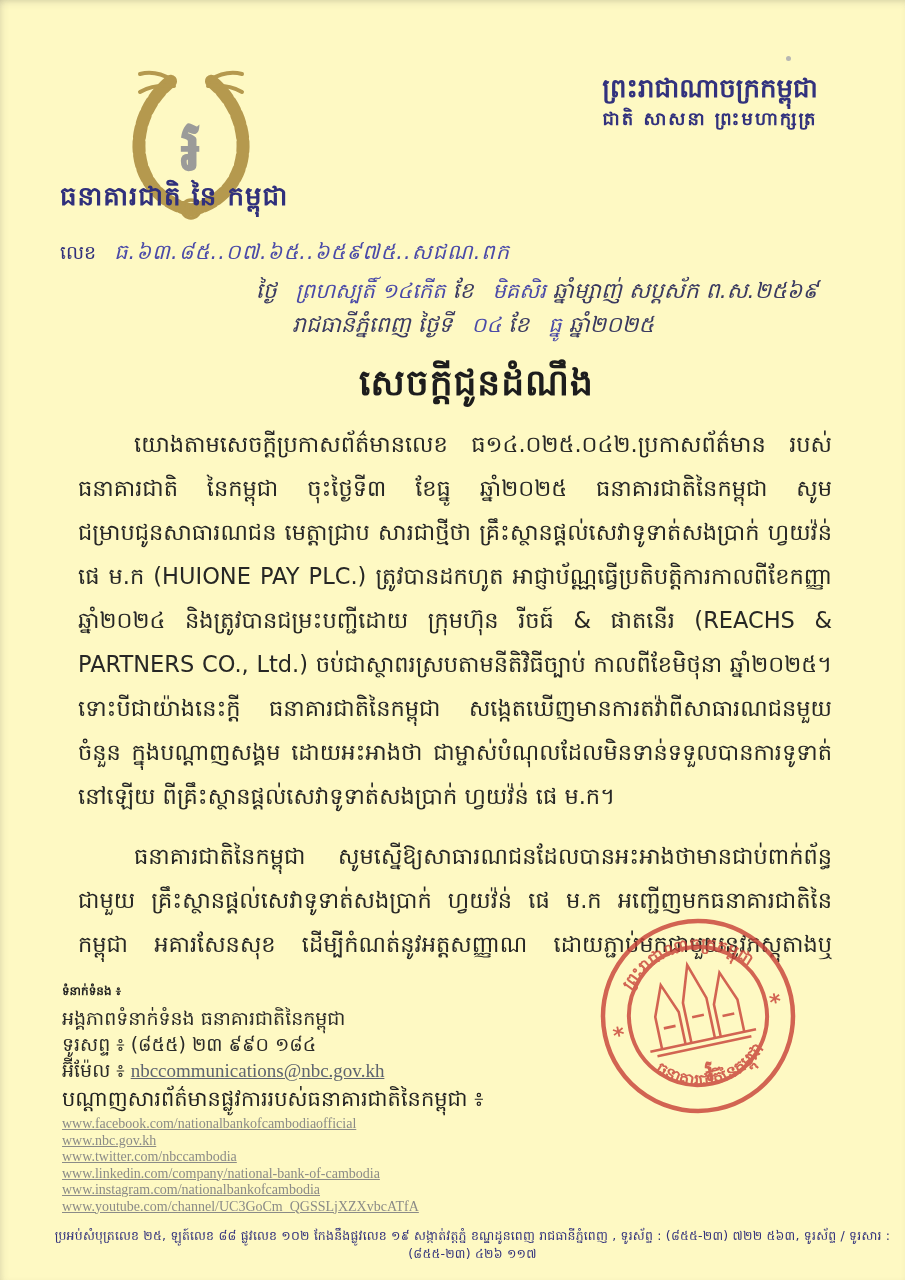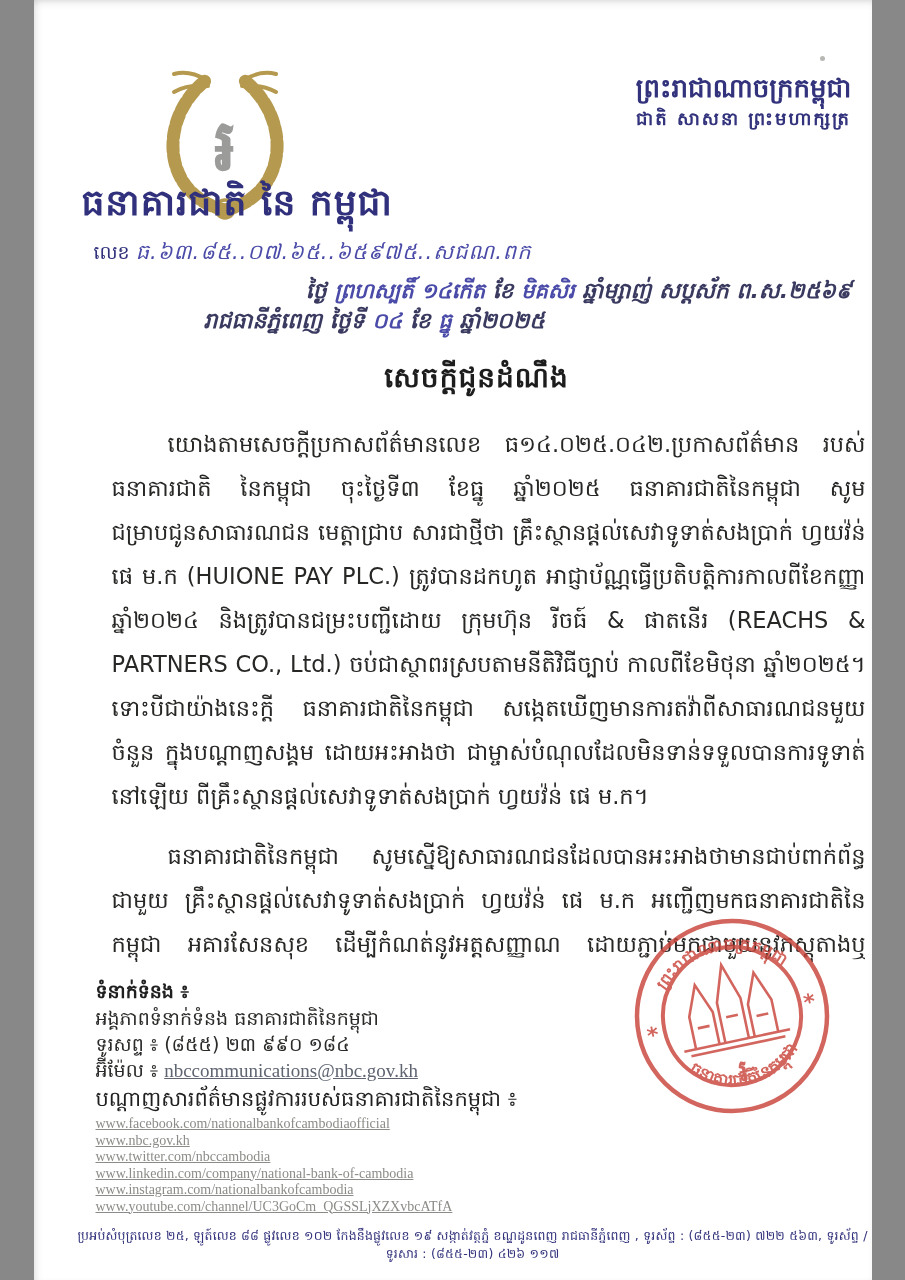--- a/index.html
+++ b/index.html
@@ -1,48 +1,48 @@
 <!DOCTYPE html>
 <html><head>
 <meta charset="utf-8">
 <style>
   html,body{margin:0;padding:0;background:#888;}
   .page{
-    position:relative;width:838px;height:1280px;margin:0 auto;
-    background:#ffffff;overflow:hidden;
+    position:relative;width:905px;height:1280px;margin:0 auto;
+    background:#fef9c3;overflow:hidden;
     font-family:"DejaVu Sans","Liberation Sans",sans-serif;
     box-shadow:inset 0 6px 10px -6px rgba(60,60,60,.25), inset 6px 0 10px -6px rgba(60,60,60,.18);
   }
   
   .kingdom{position:absolute;top:72px;left:530px;width:360px;text-align:center;color:#32327d;font-weight:bold;}
   .kingdom .l1{font-size:26px;line-height:32px;}
   .kingdom .l2{font-size:18px;line-height:30px;letter-spacing:2px;}
   
   .logo{position:absolute;top:58px;left:96px;width:190px;height:170px;}
-  .bank-name{position:absolute;top:180px;left:48px;width:420px;color:#30307c;font-weight:bold;font-size:36px;letter-spacing:1px;}
+  .bank-name{position:absolute;top:180px;left:60px;width:420px;color:#30307c;font-weight:bold;font-size:26px;letter-spacing:1px;}
   
   .refline{position:absolute;top:238px;left:60px;width:420px;font-size:19px;color:#30307c;white-space:nowrap;}
-  .hw{color:#4a4aa8;font-style:italic;}
+  .hw{color:#4a4aa8;font-style:italic;margin-left:12px;}
   .refline .hw{font-size:21px;letter-spacing:1px;border-bottom:1px dotted transparent;}
   
-  .dateline{position:absolute;top:274px;left:170px;width:648px;color:#3a3a60;font-style:italic;font-weight:bold;}
+  .dateline{position:absolute;top:274px;left:170px;width:648px;color:#3a3a60;font-style:italic;}
   .dateline .dl1{text-align:right;font-size:22px;line-height:34px;}
-  .dateline .dl2{text-align:left;padding-right:42px;font-size:22px;line-height:26px;}
+  .dateline .dl2{text-align:center;padding-right:42px;font-size:22px;line-height:34px;}
   .dateline .hw{font-size:21px;}
   
-  .doc-title{position:absolute;top:360px;left:0;right:0;text-align:center;font-size:28px;font-weight:bold;color:#1d1d1d;letter-spacing:1px;padding-left:48px;}
+  .doc-title{position:absolute;top:360px;left:0;right:0;text-align:center;font-size:36px;font-weight:bold;color:#1d1d1d;letter-spacing:1px;padding-left:48px;}
   
   .body-text{position:absolute;top:406px;left:62px;width:786px;max-height:568px;overflow:hidden;
     font-size:22.5px;line-height:44px;color:#272725;text-align:justify;}
   .body-text p{margin:16px;text-indent:56px;}
   
   .stamp{position:absolute;top:916px;left:598px;width:200px;height:200px;opacity:.82;transform:rotate(-12deg);}
   
   .contact{position:absolute;top:978px;left:62px;width:470px;color:#2a2a28;}
-  .contact .c-head{font-weight:bold;font-size:19px;line-height:27px;color:#1f1f1f;}
+  .contact .c-head{font-weight:bold;font-size:12px;line-height:27px;color:#1f1f1f;}
   .contact .c-line{font-size:19px;line-height:26px;}
   .contact .c-line a{color:#5e6470;font-family:Liberation Serif, serif;}
   .contact .c-head2{font-weight:normal;font-size:21px;line-height:30px;color:#1f1f1f;}
   .weblinks{margin-top:2px;}
   .weblinks a{display:block;font-family:"Liberation Serif","DejaVu Serif",serif;font-size:14px;line-height:16.5px;color:#8b8b87;text-decoration:underline;}
   
   .footer{position:absolute;bottom:16px;left:0;right:0;text-align:center;font-size:12.5px;color:#31317c;letter-spacing:.2px;margin-left:40px;}
   .dot-artifact{position:absolute;top:56px;left:786px;width:5px;height:5px;border-radius:50%;background:#b7b7b3;}
 </style>
 </head>

